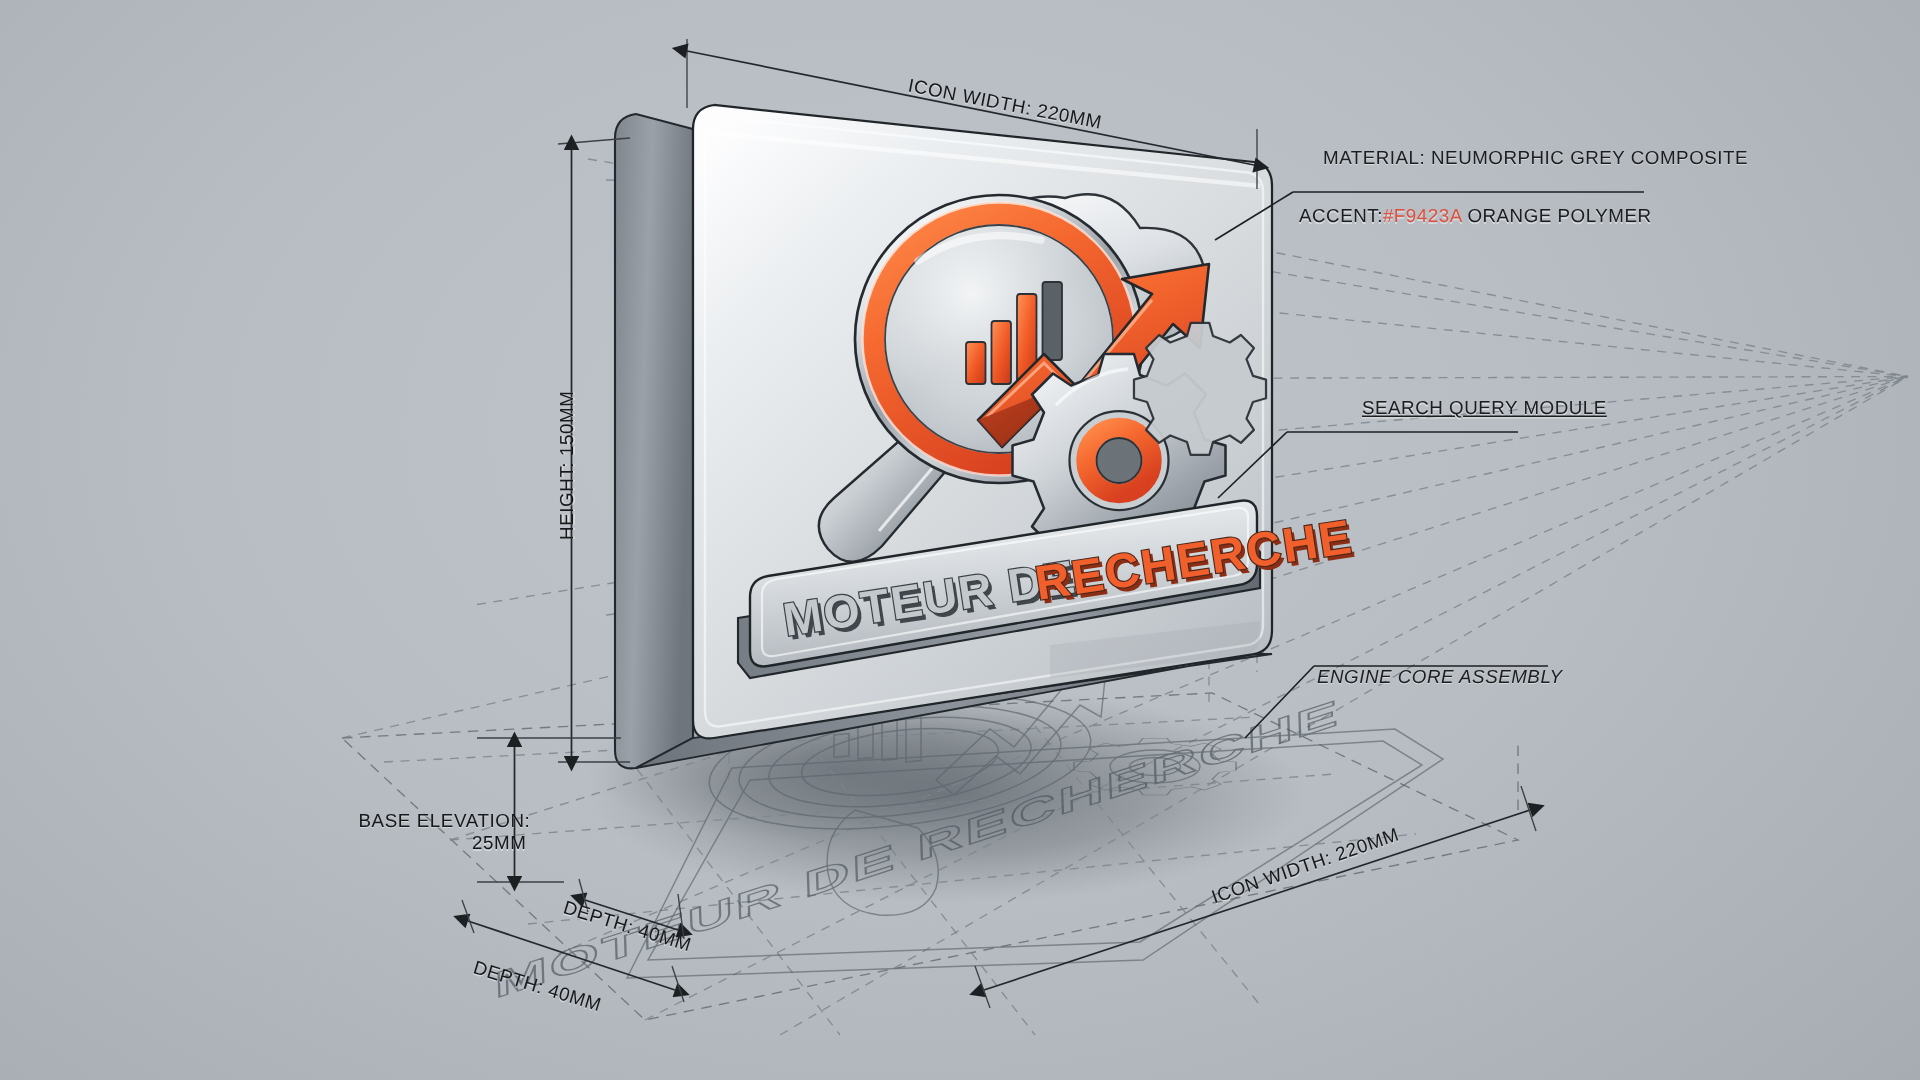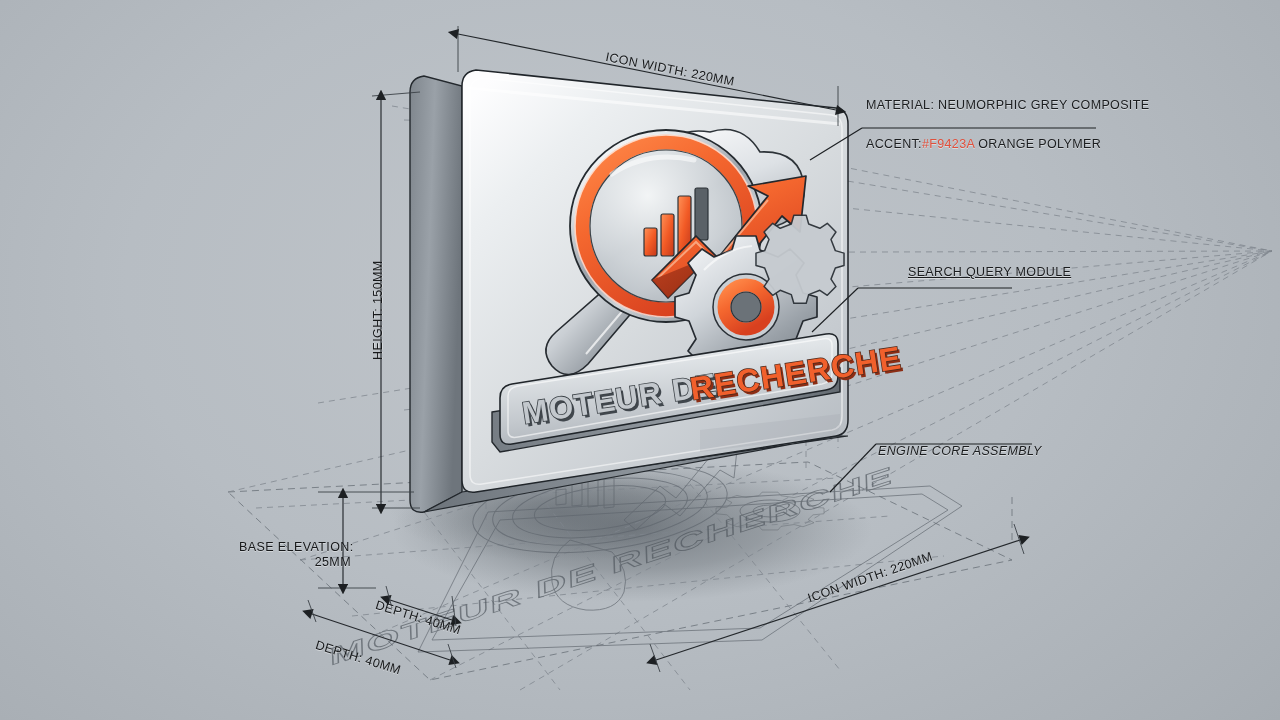--- a/index.html
+++ b/index.html
@@ -437,21 +437,21 @@
       <div class="dim-label" style="position:static;">25MM</div>
     </div>
 
     <div class="dim-label noselect" style="left:318px; top:638px; transform:rotate(17deg); transform-origin:left top;">DEPTH: 40MM</div>
 
     <div class="dim-label noselect" style="left:378px; top:598px; transform:rotate(17deg); transform-origin:left top;">DEPTH: 40MM</div>
 
     <div class="dim-label noselect" style="left:806px; top:592px; transform:rotate(-19deg); transform-origin:left top;">ICON WIDTH: 220MM</div>
 
     <div class="abs noselect" style="left:866px; top:95px; line-height:21px;">
-      <div class="anno" style="position:static;">MATERIAL: NEUMORPHIC GREY COMPOSITE</div>
+      <div class="anno" style="position:static;margin-left:16px;">MATERIAL: NEUMORPHIC GREY COMPOSITE</div>
       <div class="anno" style="position:static;margin-top:18px;">
         <span>ACCENT:</span><span class="accent-hex">#F9423A</span>
         <span>ORANGE POLYMER</span>
       </div>
     </div>
 
     <div class="anno noselect" style="left:908px; top:265px;text-decoration:underline;">SEARCH QUERY MODULE</div>
 
     <div class="anno noselect" style="left:878px; top:444px;font-style:italic;">ENGINE CORE ASSEMBLY</div>
   </div>

